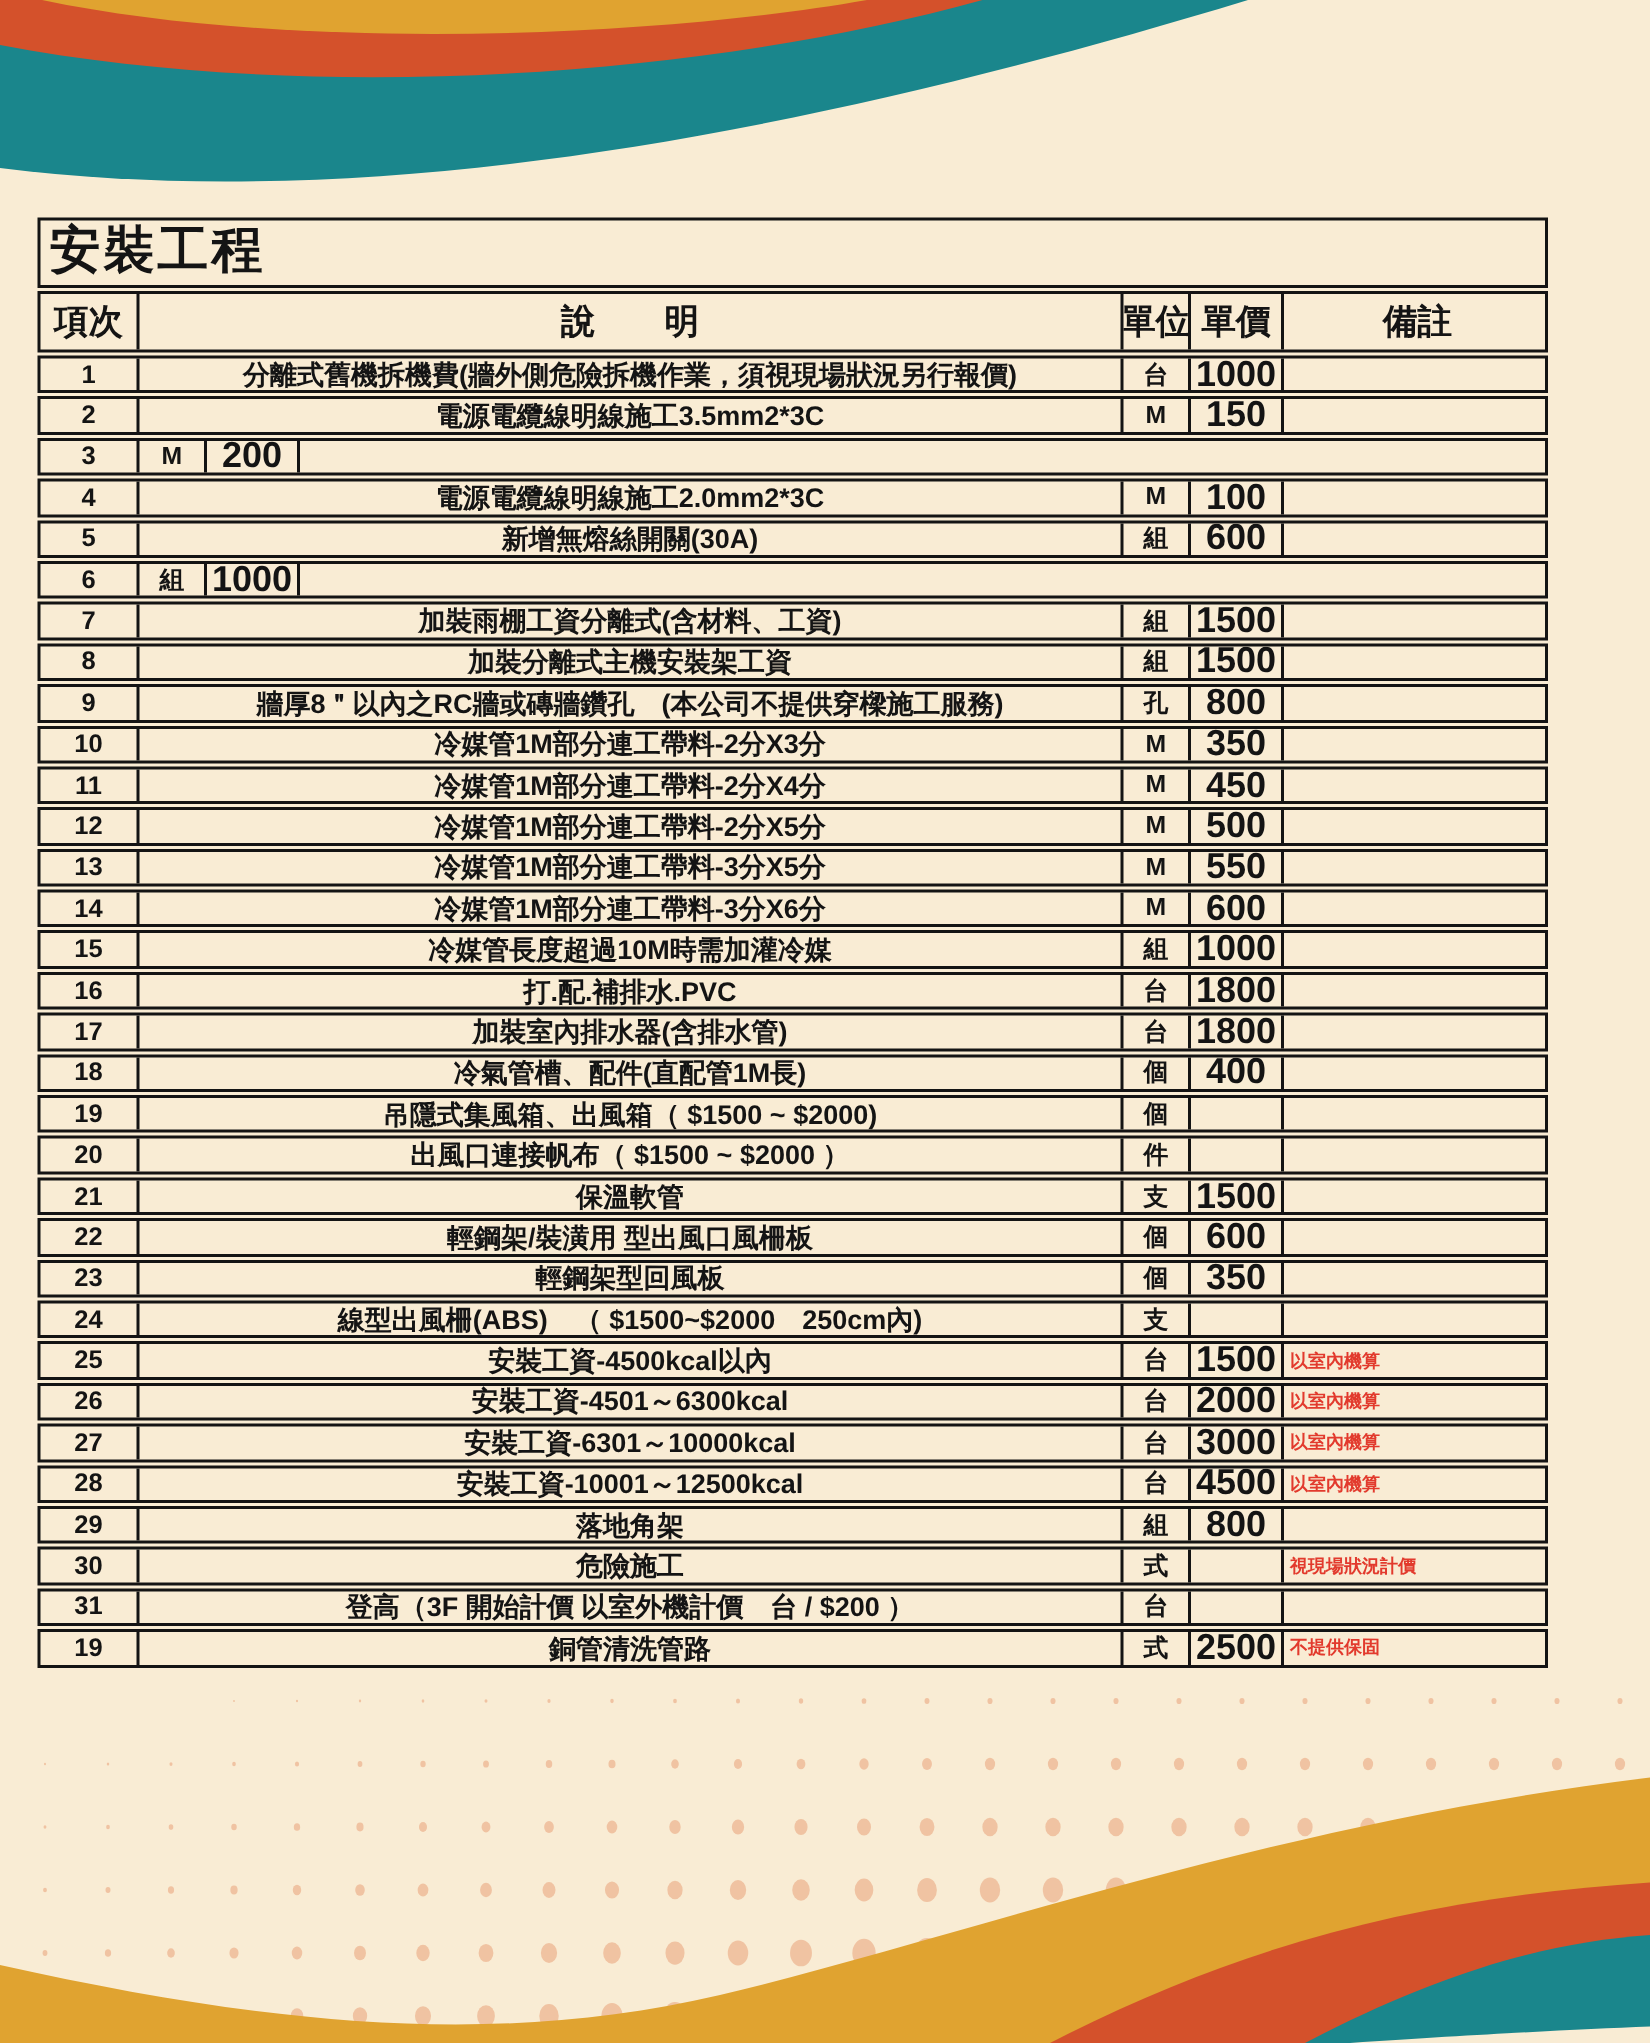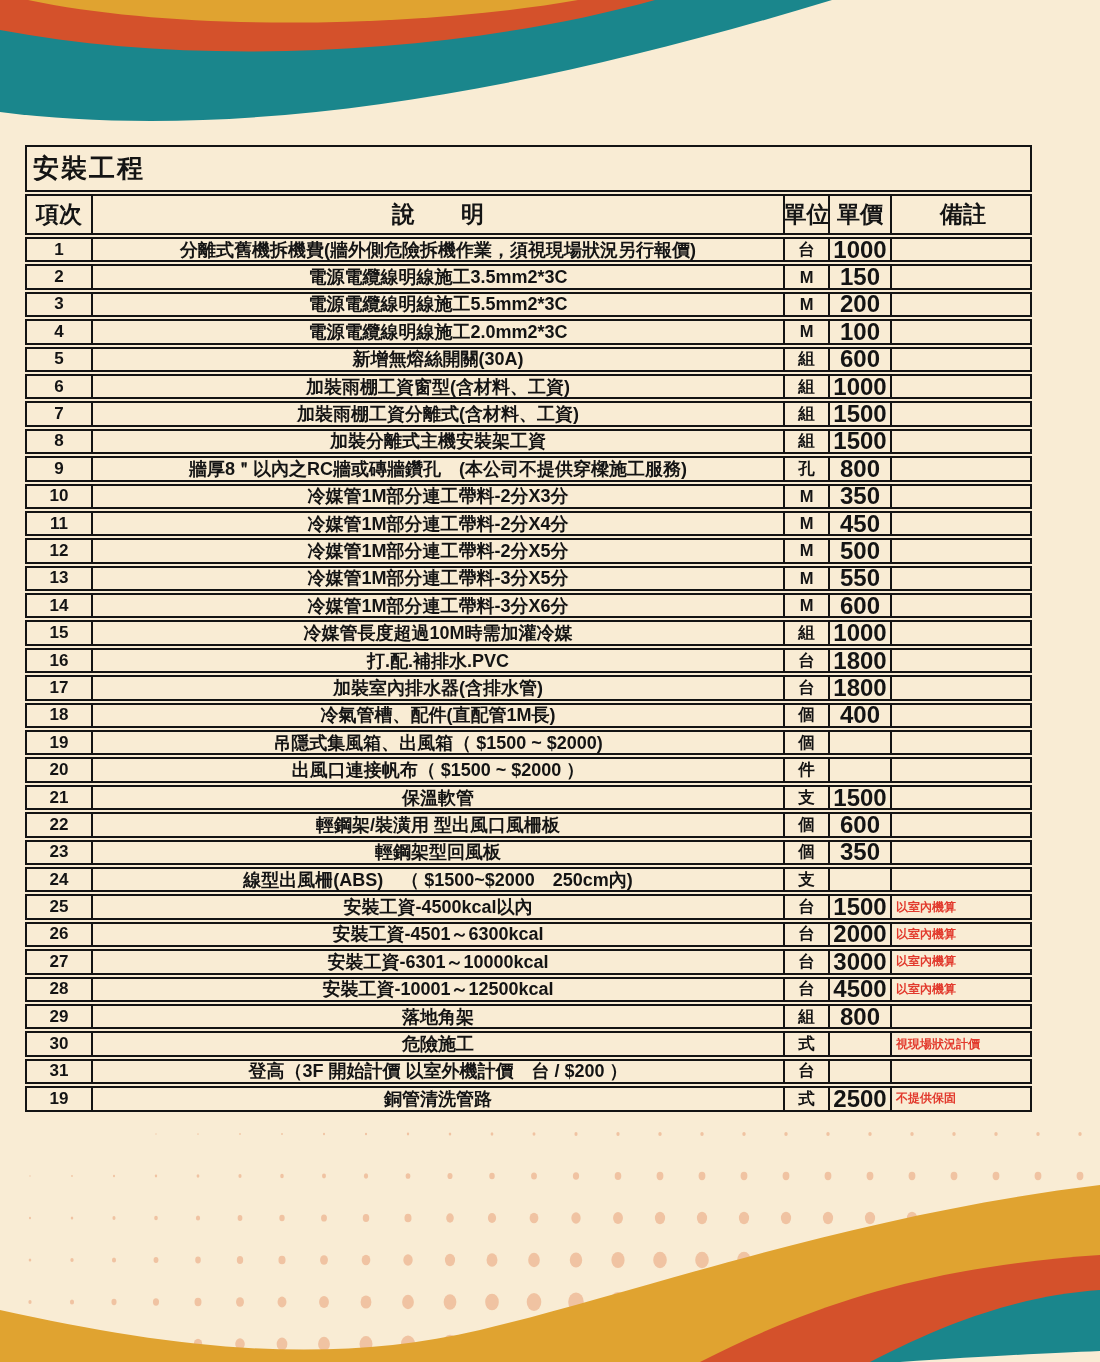--- a/index.html
+++ b/index.html
@@ -20,39 +20,39 @@
   }
   .t-row{
     display:flex;
     border:2px solid #141414;
     margin-bottom:2px;
     box-sizing:border-box;
     align-items:stretch;
   }
   .title-row{
     height:47px;
-    align-items:center;
+    align-items:flex-end;
     padding-left:6px;
-    font-size:26px;
+    font-size:34px;
     font-weight:bold;
     letter-spacing:2px;
   }
   .header-row{height:41px;}
   .data-row{height:25.4px;}
   .cell{
     display:flex;align-items:center;justify-content:center;
     box-sizing:border-box;
     overflow:hidden;white-space:nowrap;
   }
   .cell + .cell{border-left:2px solid #141414;}
   .c-no{width:64px;}
   .c-desc{flex:1;}
   .c-unit{width:45px;}
   .c-price{width:62px;}
-  .c-note{width:140px;justify-content:flex-start;padding-left:4px;}
+  .c-note{width:176px;justify-content:flex-start;padding-left:4px;}
   .header-row .cell{font-size:23px;font-weight:bold;}
   .data-row .c-no{font-size:17px;font-weight:bold;}
   .data-row .c-desc{font-size:18px;font-weight:bold;}
   .data-row .c-unit{font-size:16.5px;font-weight:bold;}
   .data-row .c-price{font-size:24px;font-weight:bold;}
   .data-row .c-note{font-size:12px;font-weight:bold;color:#e23a2d;}
 </style>
 </head>
 <body>
 
@@ -250,42 +250,40 @@
     </div>
         <div class="t-row data-row">
       <div class="cell c-no">2</div>
       <div class="cell c-desc">電源電纜線明線施工3.5mm2*3C</div>
       <div class="cell c-unit">M</div>
       <div class="cell c-price">150</div>
       <div class="cell c-note"></div>
     </div>
         <div class="t-row data-row">
       <div class="cell c-no">3</div>
-      <div class="cell c-desc">電源電纜線明線施工5.5mm2*3C</div>
       <div class="cell c-unit">M</div>
       <div class="cell c-price">200</div>
       <div class="cell c-note"></div>
     </div>
         <div class="t-row data-row">
       <div class="cell c-no">4</div>
       <div class="cell c-desc">電源電纜線明線施工2.0mm2*3C</div>
       <div class="cell c-unit">M</div>
       <div class="cell c-price">100</div>
       <div class="cell c-note"></div>
     </div>
         <div class="t-row data-row">
       <div class="cell c-no">5</div>
       <div class="cell c-desc">新增無熔絲開關(30A)</div>
       <div class="cell c-unit">組</div>
       <div class="cell c-price">600</div>
       <div class="cell c-note"></div>
     </div>
         <div class="t-row data-row">
       <div class="cell c-no">6</div>
-      <div class="cell c-desc">加裝雨棚工資窗型(含材料、工資)</div>
       <div class="cell c-unit">組</div>
       <div class="cell c-price">1000</div>
       <div class="cell c-note"></div>
     </div>
         <div class="t-row data-row">
       <div class="cell c-no">7</div>
       <div class="cell c-desc">加裝雨棚工資分離式(含材料、工資)</div>
       <div class="cell c-unit">組</div>
       <div class="cell c-price">1500</div>
       <div class="cell c-note"></div>

